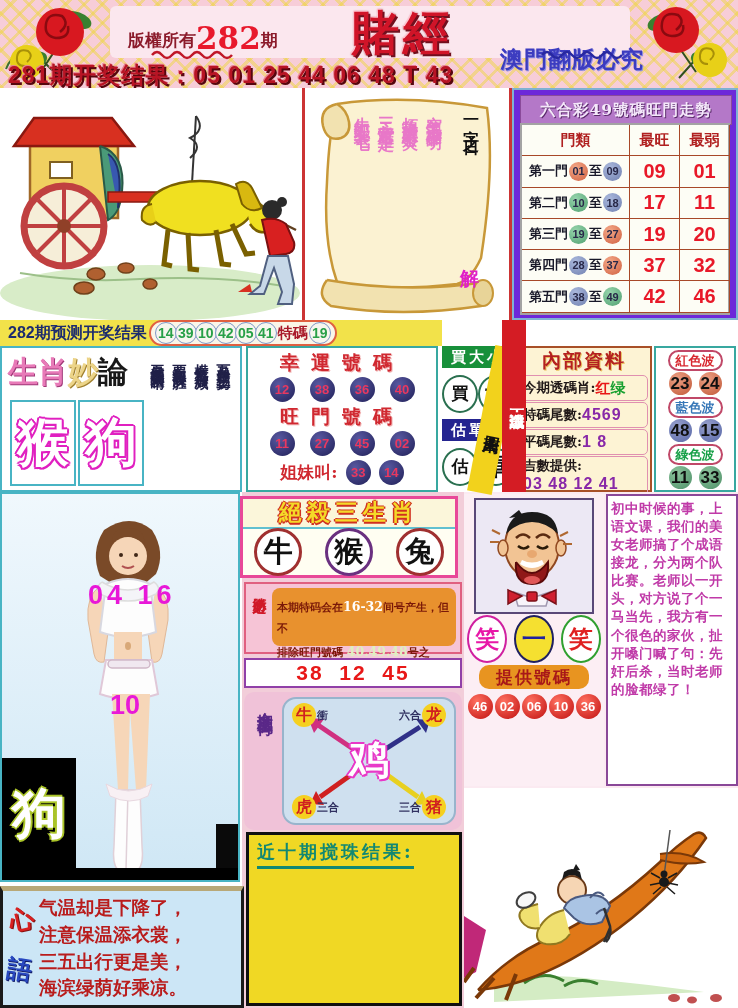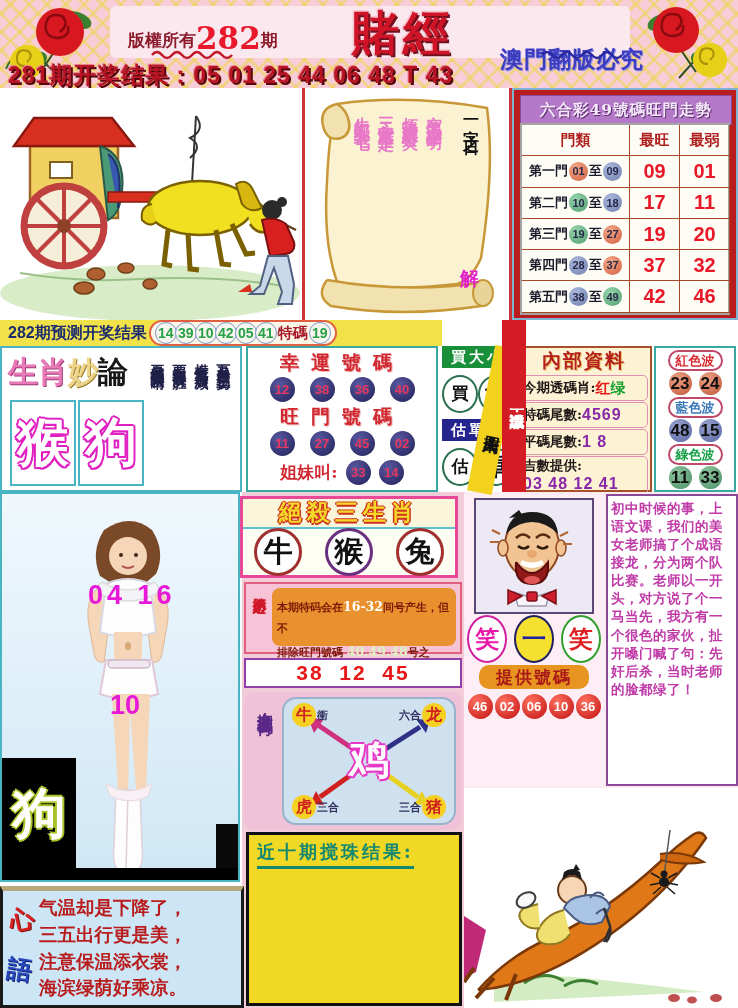--- a/index.html
+++ b/index.html
@@ -22,21 +22,21 @@
   .hdr-anti{left:500px;top:44px;color:#3c3cc0;font-weight:bold;font-size:23px;letter-spacing:1px;
     text-shadow:1px 1px 0 #9090e0;}
   .wavy2{left:540px;top:50px;}
   .hdr-result{left:8px;top:60px;color:#b81424;font-weight:bold;font-size:23px;letter-spacing:1px;
     text-shadow:2px 2px 0 #57060e,-1px -1px 0 #e88090;}
 
   
   .panel-cart{left:0;top:88px;width:302px;height:232px;background:#fff;}
   .panel-scroll{left:302px;top:88px;width:210px;height:232px;background:#fff;
     border-left:3px solid #cc3434;border-right:3px solid #cc3434;box-sizing:border-box;}
-  .panel-table{left:512px;top:88px;width:226px;height:232px;background:#b91c1c;
+  .panel-table{left:512px;top:88px;width:226px;height:232px;background:#6d28d9;
     border:2px solid #7fb2d2;box-sizing:border-box;}
 
   .scrolltext{left:26px;top:16px;width:116px;height:198px;font-family:"DejaVu Serif",serif;
     font-size:16px;color:#e878c8;font-weight:bold;letter-spacing:3px;}
   .scrolltext div{margin:0 3px;}
   .scroll-side{right:28px;top:22px;font-family:"DejaVu Serif",serif;font-weight:bold;
     font-size:16px;color:#111;letter-spacing:6px;}
   .scroll-answer{right:30px;top:178px;color:#e020c8;font-size:19px;font-weight:bold;font-family:"DejaVu Serif",serif;}
 
   .tt-title{left:6px;top:5px;width:210px;height:28px;background:#b478c8;border:1px solid #8a4a9a;
@@ -655,19 +655,19 @@
           <ellipse cx="252" cy="210" rx="6" ry="4"></ellipse>
         </g>
     </svg>
   </div>
 
   <div class="abs heart">
     <div class="abs heart-l1">心</div>
     <div class="abs heart-l2">語</div>
     <div class="abs heart-lines">
       <div>气温却是下降了，</div>
+      <div>注意保温添衣裳，</div>
       <div>三五出行更是美，</div>
-      <div>注意保温添衣裳，</div>
       <div>海滨绿荫好乘凉。</div>
     </div>
   </div>
 
 </div>
 
 </body></html>

